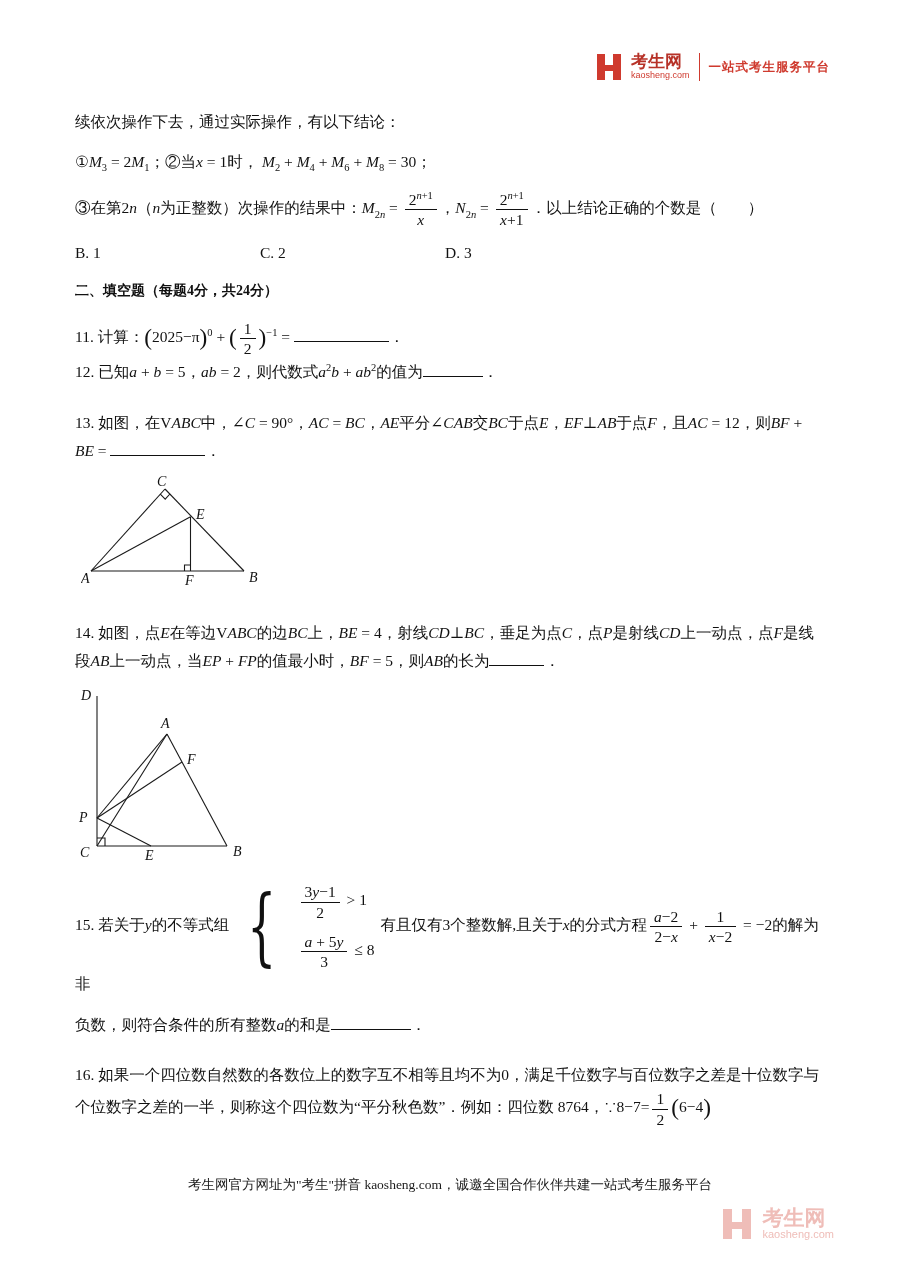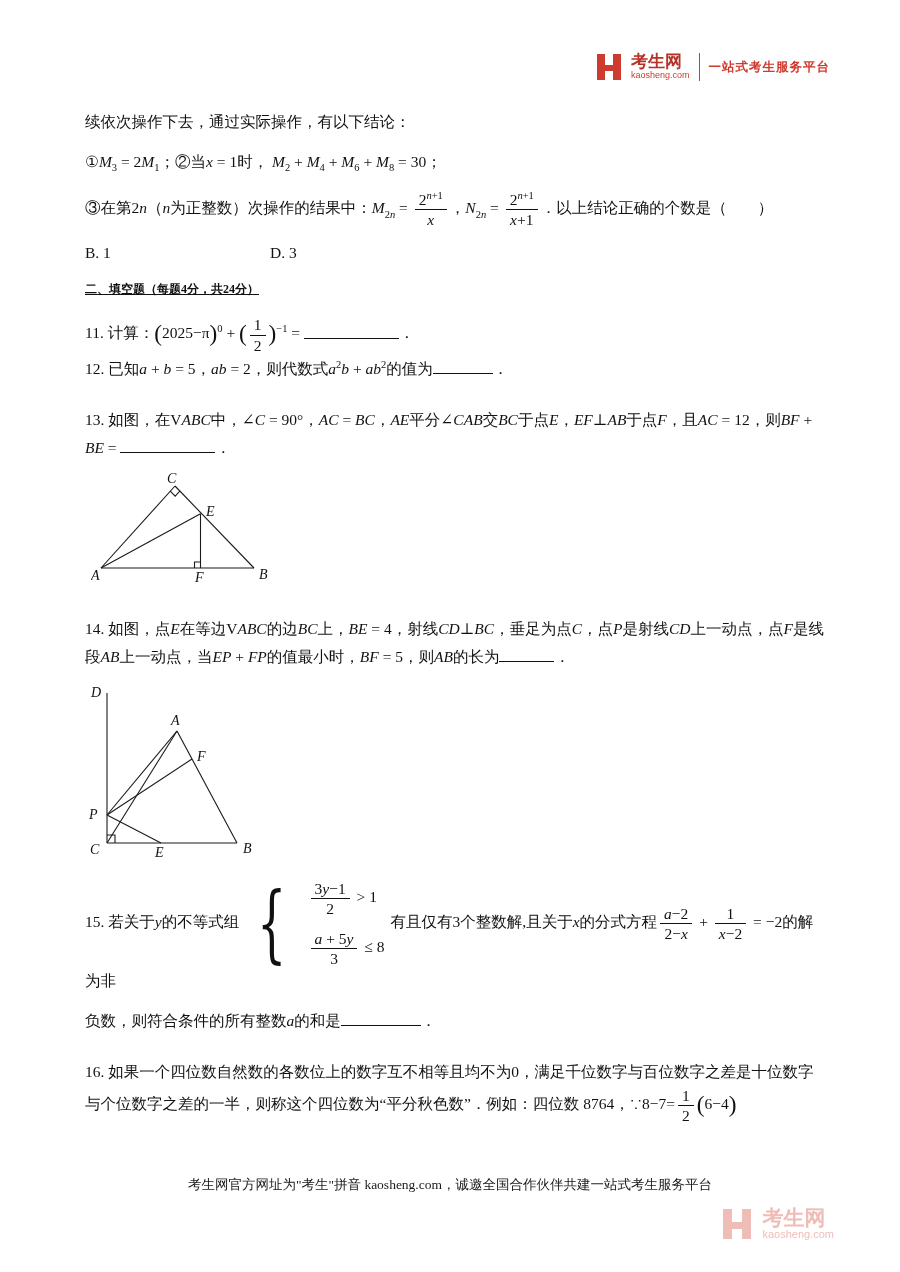--- a/index.html
+++ b/index.html
@@ -11,40 +11,40 @@
   .brand-icon i{display:block;position:absolute;font-style:normal;background:#cf3a2e;}
   .brand-icon .bl{left:3px;top:2px;width:8px;height:26px;}
   .brand-icon .br{right:3px;top:2px;width:8px;height:26px;}
   .brand-icon .bm{left:10px;top:13px;width:10px;height:6px;}
   .brand-text{display:flex;flex-direction:column;line-height:1.05;}
   .brand-name{font-size:17px;font-weight:bold;color:#b73228;font-family:"Liberation Sans",sans-serif;}
   .brand-domain{font-size:9px;color:#cf3a2e;font-family:"Liberation Sans",sans-serif;}
   .brand-divider{width:1px;height:28px;background:#cf3a2e;margin:0 9px;}
   .brand-tagline{font-size:12.5px;color:#cf3a2e;letter-spacing:1px;font-family:"Liberation Sans",sans-serif;font-weight:bold;}
   
-  .content{position:absolute;left:85px;right:76px;top:110px;font-size:15.5px;line-height:1.6;}
+  .content{position:absolute;left:75px;right:76px;top:110px;font-size:15.5px;line-height:1.6;}
   .content p{margin:0 0 15px 0;}
   p.wrapline{line-height:1.8;margin-bottom:10px;margin-top:24px;}
   .mi{font-style:italic;font-family:"Liberation Serif",serif;}
   sub,sup{font-size:10.5px;line-height:0;}
   sub{vertical-align:-0.4em;}
   sup{vertical-align:0.6em;}
   .frac{display:inline-block;text-align:center;vertical-align:middle;margin:0 3px;line-height:1.25;}
   .frac .num{display:block;border-bottom:1px solid #111;padding:0 4px;}
   .frac .den{display:block;padding:0 4px;}
   .big{font-size:150%;vertical-align:-0.12em;line-height:1;}
   .blank{display:inline-block;border-bottom:1px solid #111;height:1.02em;vertical-align:baseline;}
   .cases{display:inline-flex;align-items:center;vertical-align:middle;margin:0 6px;}
   .cases .brace{display:inline-block;font-size:84px;line-height:0.9;font-weight:400;
                 transform:scaleX(0.55);margin-right:-4px;font-family:"DejaVu Serif",serif;}
   .cases .rows{display:inline-flex;flex-direction:column;row-gap:10px;margin-left:13px;}
   .crow{white-space:nowrap;}
   .options{display:flex;margin:2px 0 14px 0;}
   .opt{width:185px;}
-  .section-title{font-size:12px;font-weight:bold;margin:0 0 16px 0;text-decoration:underline;}
+  .section-title{font-size:14px;font-weight:bold;margin:0 0 16px 0;}
   .figure{margin:2px 0 12px 6px;}
   .figure svg text{font-size:14px;font-style:italic;font-family:"Liberation Serif",serif;fill:#111;}
   
   .footer{position:absolute;left:0;right:0;top:1176px;text-align:center;font-size:13.5px;color:#1a1a1a;}
   .wm{position:absolute;top:1207px;right:66px;display:flex;align-items:center;}
   .wm-icon{position:relative;width:34px;height:34px;margin-right:8px;}
   .wm-icon i{display:block;position:absolute;font-style:normal;background:#efbdb8;}
   .wm-icon .bl{left:3px;top:2px;width:9px;height:30px;}
   .wm-icon .br{right:3px;top:2px;width:9px;height:30px;}
   .wm-icon .bm{left:11px;top:15px;width:12px;height:7px;}
@@ -74,20 +74,21 @@
   <div class="content">
 
     <p>续依次操作下去，通过实际操作，有以下结论：</p>
 
     <p>①<span class="mi">M</span><sub>3</sub> = 2<span class="mi">M</span><sub>1</sub>；②当<span class="mi">x</span> = 1时， <span class="mi">M</span><sub>2</sub> + <span class="mi">M</span><sub>4</sub> + <span class="mi">M</span><sub>6</sub> + <span class="mi">M</span><sub>8</sub> = 30；</p>
 
     <p style="margin-bottom:12px;">③在第2<span class="mi">n</span>（<span class="mi">n</span>为正整数）次操作的结果中：<span class="mi">M</span><sub>2<span class="mi">n</span></sub> = <span class="frac"><span class="num">2<sup><span class="mi">n</span>+1</sup></span><span class="den"><span class="mi">x</span></span></span>，<span class="mi">N</span><sub>2<span class="mi">n</span></sub> = <span class="frac"><span class="num">2<sup><span class="mi">n</span>+1</sup></span><span class="den"><span class="mi">x</span>+1</span></span>．以上结论正确的个数是（　　）</p>
 
     <div class="options">
       <span class="opt">B. 1</span>
+      <span class="opt">C. 2</span>
       <span class="opt">D. 3</span>
     </div>
 
     <div class="section-title">二、填空题（每题4分，共24分）</div>
 
     <p style="margin-bottom:2px;">11. 计算：<span class="big">(</span>2025−π<span class="big">)</span><sup>0</sup> + <span class="big">(</span><span class="frac"><span class="num">1</span><span class="den">2</span></span><span class="big">)</span><sup>−1</sup> = <span class="blank" style="width: 95px;"></span>．</p>
 
     <p>12. 已知<span class="mi">a</span> + <span class="mi">b</span> = 5，<span class="mi">ab</span> = 2，则代数式<span class="mi">a</span><sup>2</sup><span class="mi">b</span> + <span class="mi">ab</span><sup>2</sup>的值为<span class="blank" style="width: 60px;"></span>．</p>
 
     <p class="wrapline">13. 如图，在V<span class="mi">ABC</span>中，∠<span class="mi">C</span> = 90°，<span class="mi">AC</span> = <span class="mi">BC</span>，<span class="mi">AE</span>平分∠<span class="mi">CAB</span>交<span class="mi">BC</span>于点<span class="mi">E</span>，<span class="mi">EF</span>⊥<span class="mi">AB</span>于点<span class="mi">F</span>，且<span class="mi">AC</span> = 12，则<span class="mi">BF</span> + <span class="mi">BE</span> = <span class="blank" style="width: 95px;"></span>．</p>

